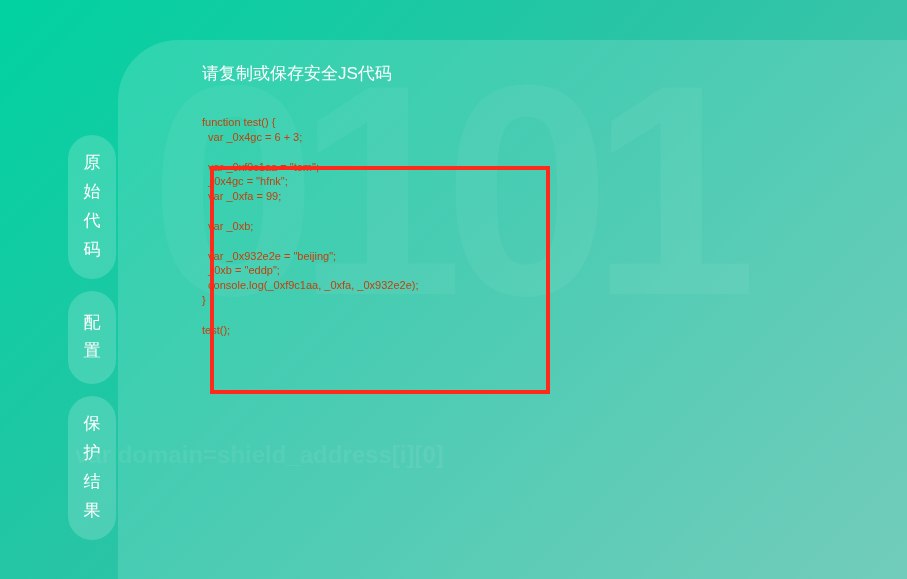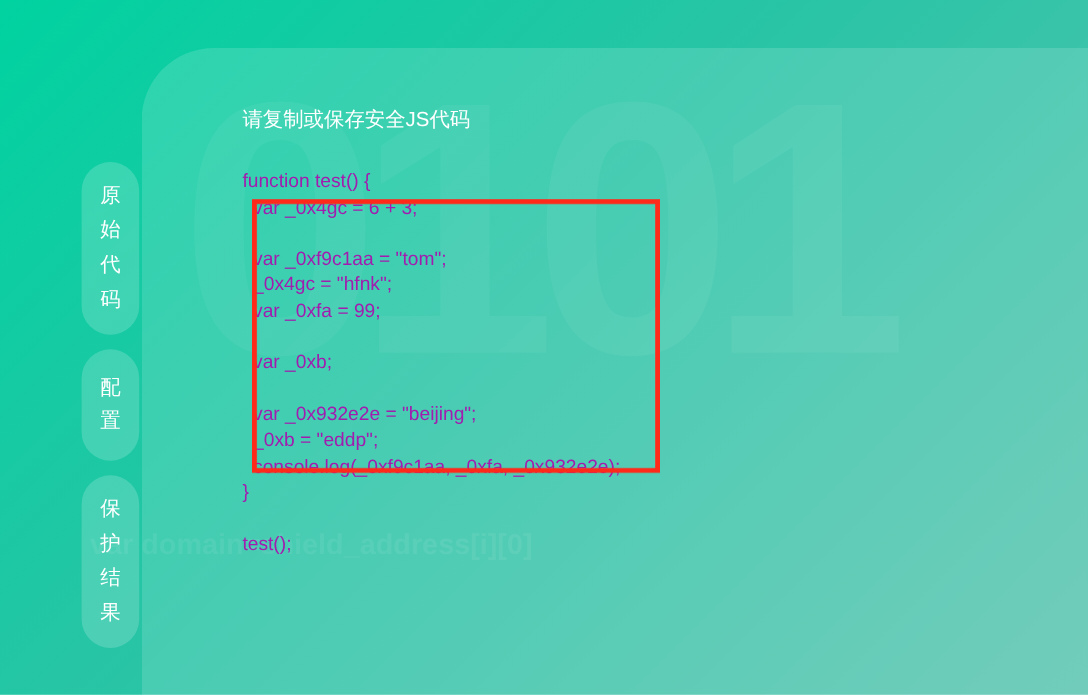--- a/index.html
+++ b/index.html
@@ -61,34 +61,34 @@
   .tab span.ch { display: block; }
   .tab.short { padding: 18px 0; }
   .panel {
     position: absolute;
     left: 118px;
     top: 40px;
     right: 0;
     bottom: 0;
     background: rgba(255,255,255,0.14);
     border-top-left-radius: 60px;
-    padding: 48px 60px 40px 84px;
+    padding: 22px 60px 40px 84px;
     z-index: 2;
     backdrop-filter: blur(0.5px);
   }
   .panel-title {
     color: #ffffff;
     font-size: 17px;
     margin-bottom: 30px;
     font-weight: 400;
   }
   .code-area {
     font-family: "Segoe UI", "Microsoft YaHei", Arial, sans-serif;
-    font-size: 16px;
-    color: #a21caf;
+    font-size: 11px;
+    color: #c2410c;
     line-height: 1.35;
     white-space: pre;
     position: relative;
   }
   .highlight-box {
     position: absolute;
     border: 4px solid #ff2a1a;
     pointer-events: none;
     z-index: 5;
   }

